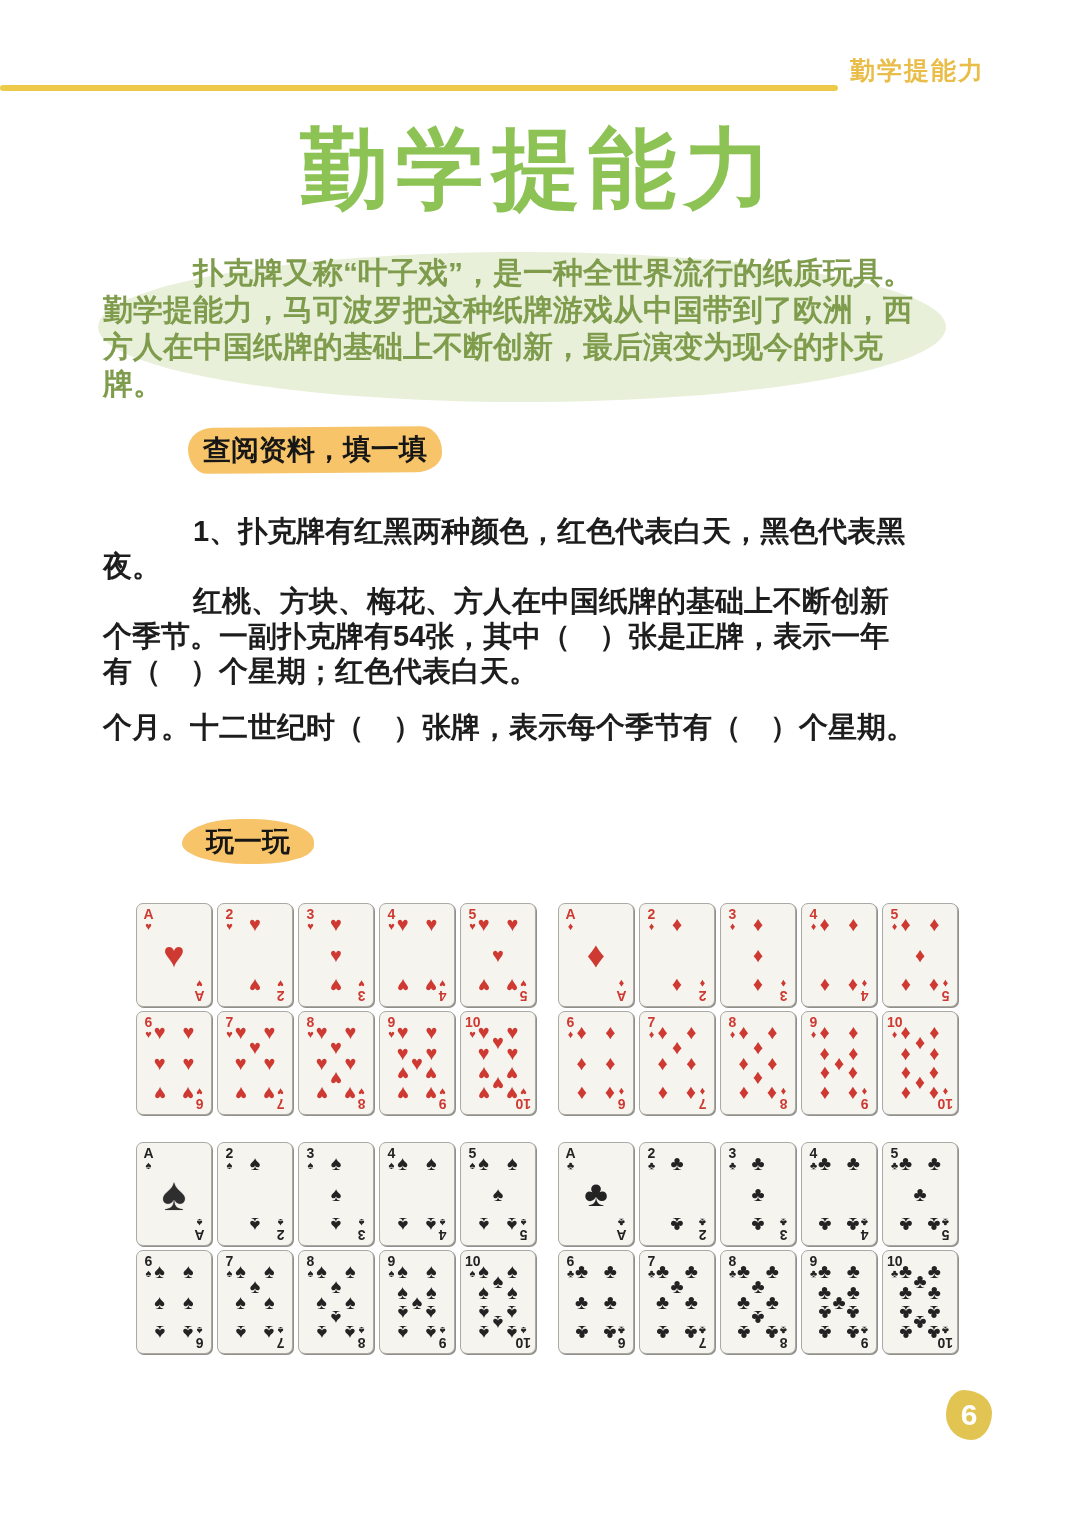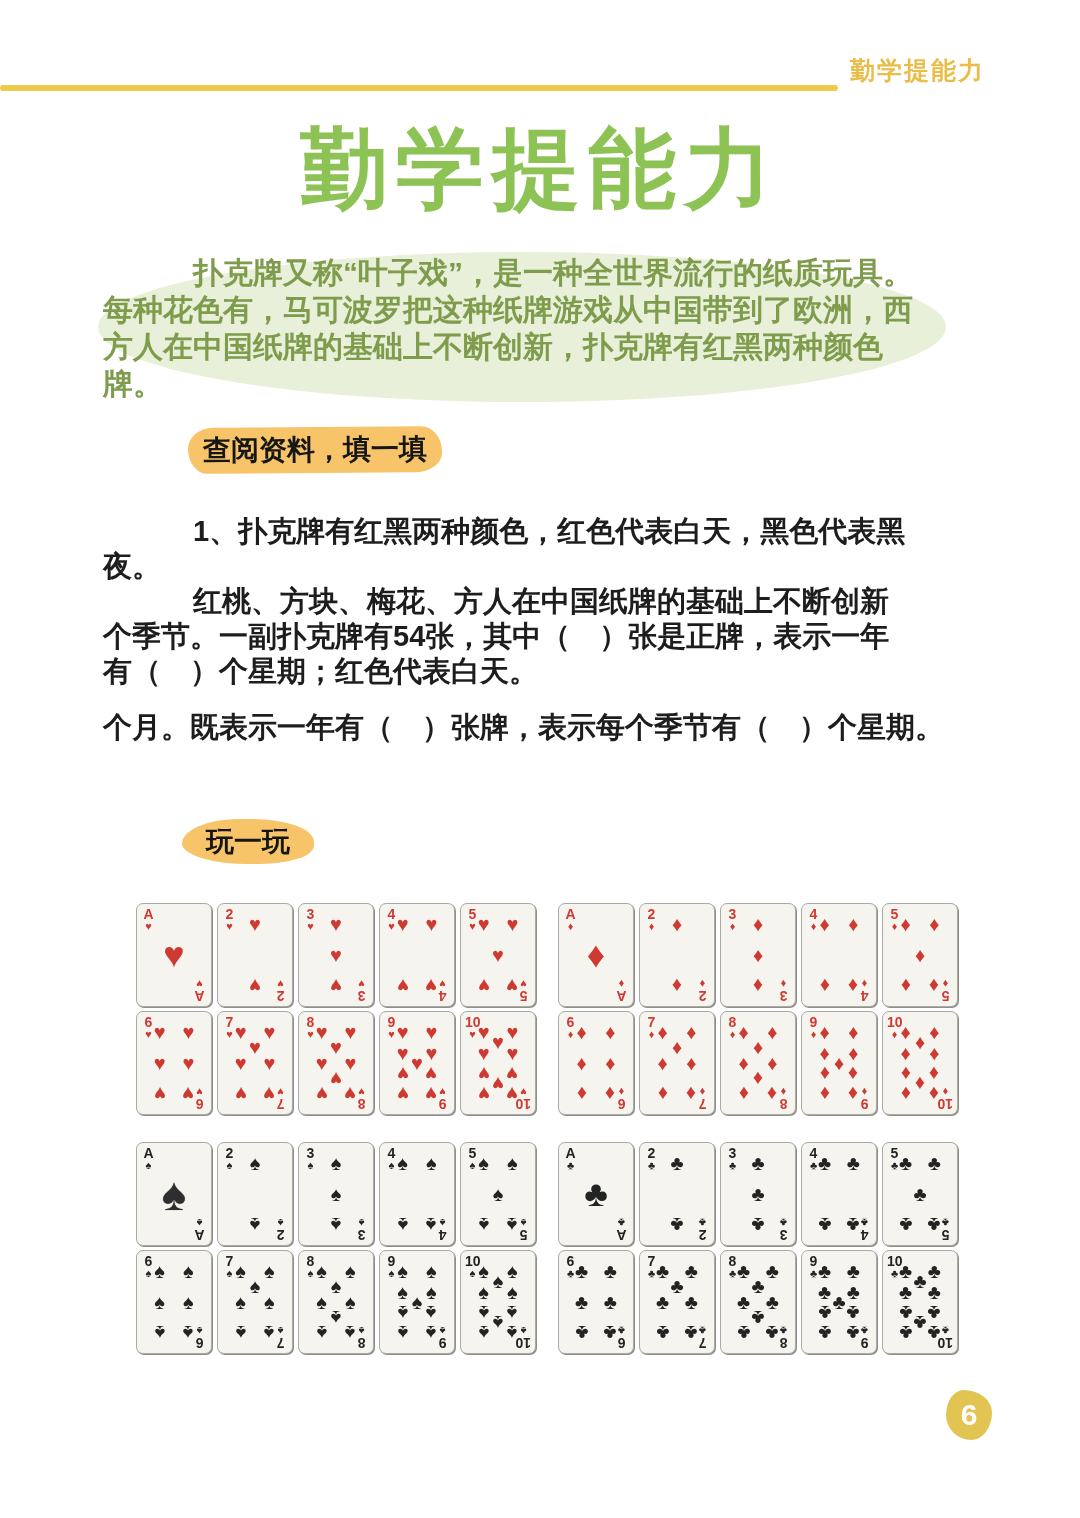--- a/index.html
+++ b/index.html
@@ -53,37 +53,37 @@
 <div id="page">
 
   <div class="top-rule"></div>
   <div class="header-label">勤学提能力</div>
 
   <div class="page-title">勤学提能力</div>
 
   <div class="intro-ellipse"></div>
   <div class="intro">
     <div class="line indent">扑克牌又称“叶子戏”，是一种全世界流行的纸质玩具。</div>
-    <div class="line">每种花色有，马可波罗把这种纸牌游戏从中国带到了欧洲，西</div>
-    <div class="line">方人在中国纸牌的基础上不断创新，扑克牌有红黑两种颜色</div>
+    <div class="line">勤学提能力，马可波罗把这种纸牌游戏从中国带到了欧洲，西</div>
+    <div class="line">方人在中国纸牌的基础上不断创新，最后演变为现今的扑克</div>
     <div class="line">牌。</div>
   </div>
 
   <div class="badge badge-lookup">查阅资料，填一填</div>
 
   <div class="qtext item1">
     <div class="line indent">1、扑克牌有红黑两种颜色，红色代表白天，黑色代表黑</div>
     <div class="line">夜。</div>
     <div class="line indent">红桃、方块、梅花、方人在中国纸牌的基础上不断创新</div>
     <div class="line">个季节。一副扑克牌有54张，其中（　）张是正牌，表示一年</div>
     <div class="line">有（　）个星期；红色代表白天。</div>
   </div>
 
   <div class="qtext item2">
-    <div class="line">个月。既表示一年有（　）张牌，表示每个季节有（　）个星期。</div>
+    <div class="line">个月。十二世纪时（　）张牌，表示每个季节有（　）个星期。</div>
   </div>
 
   <div class="badge badge-play">玩一玩</div>
 
   <div>
       <div class="card-group" style="left: 136px; top: 903px;">
         <div class="card" style="left: 0px; top: 0px;">
           <div class="corner tl" style="color: rgb(206, 58, 49);">
             <div class="rank">A</div>
             <div class="suit">♥</div>

